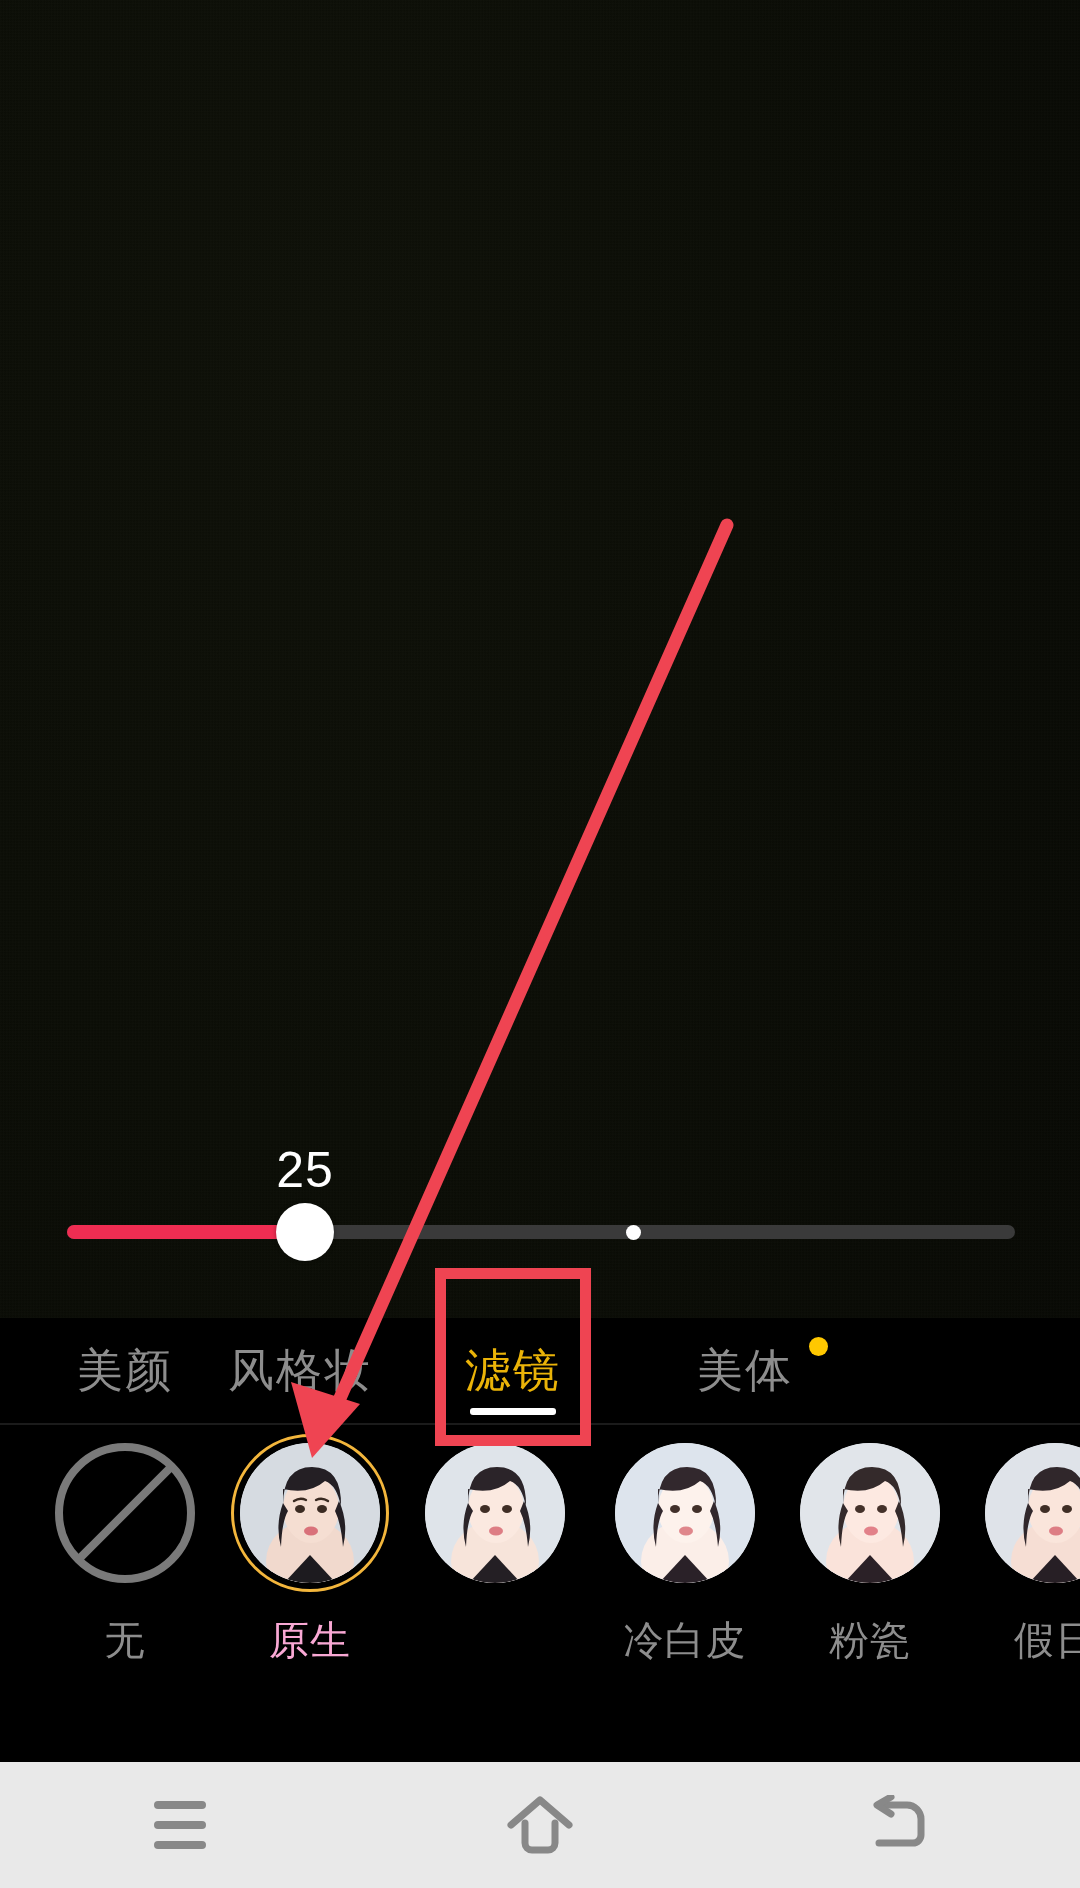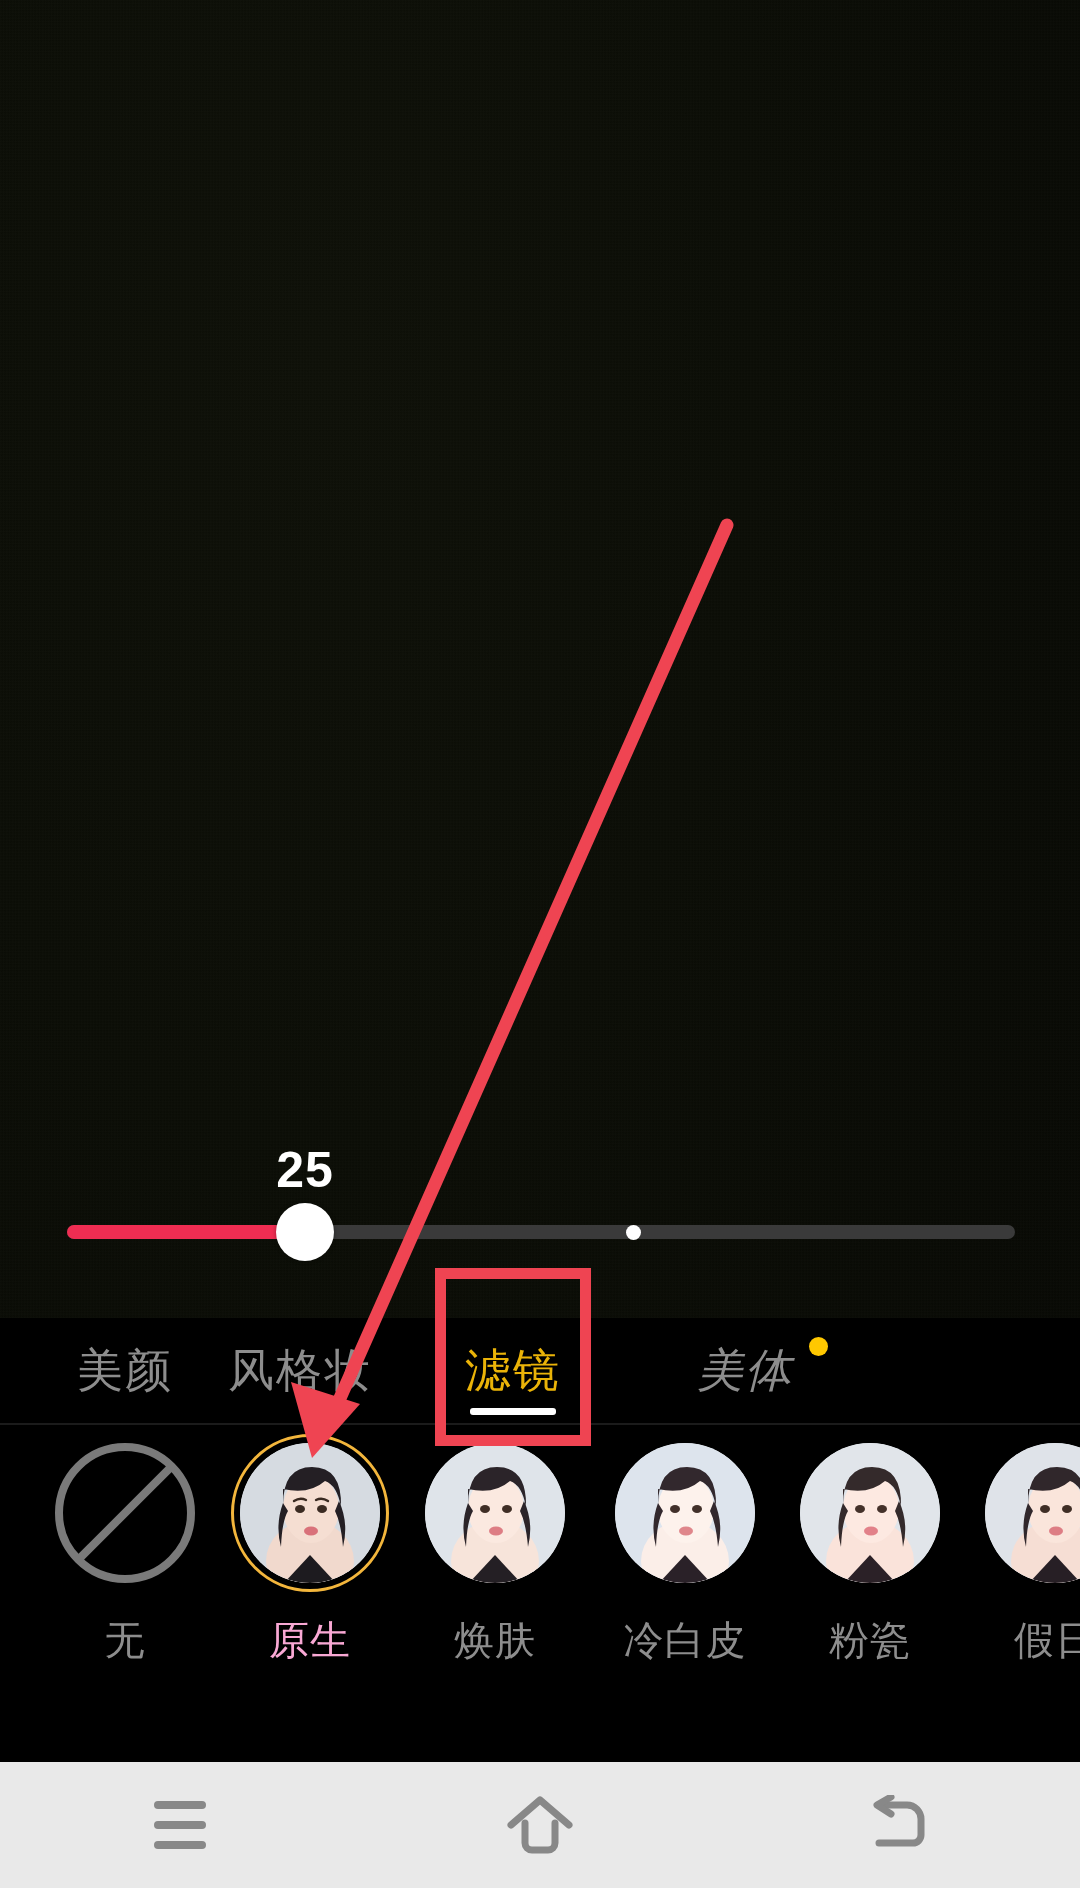--- a/index.html
+++ b/index.html
@@ -42,21 +42,20 @@
     font-size: 50px;
     font-weight: 400;
     letter-spacing: 1px;
     line-height: 1;
   }
   #slider-value-inner{
     position:absolute;
     left: 305px;
     top: 0;
     transform: translateX(-50%);
-    font-weight: bold;
   }
   .slider-track {
     position: absolute;
     left: 67px;
     top: 1225px;
     width: 948px;
     height: 14px;
     border-radius: 7px;
     background: #3a3a3a;
   }
@@ -275,21 +274,21 @@
 
   <div class="tab" style="left:155px;width:290px;">
     <span class="tab-label">风格妆</span>
   </div>
 
   <div class="tab active" style="left:435px;width:156px;">
     <span class="tab-label">滤镜</span>
     <span class="tab-underline"></span>
   </div>
 
-  <div class="tab" style="left:620px;width:250px;font-style:italic;">
+  <div class="tab" style="left:620px;width:250px;">
     <span class="tab-label">美体</span>
     <span class="tab-badge" style="right:42px;top:19px;"></span>
   </div>
 
 </div>
 <div id="tabbar-divider"></div>
 
 <div id="filter-strip">
 
   <div class="filter-item" style="left:125px;">
@@ -345,21 +344,20 @@
             <path d="M43 62 q0 -38 29 -38 q30 0 29 40 q-4 -22 -16 -26 q-16 14 -42 8 z" fill="#2b2429"></path>
             <path d="M99 58 q10 22 4 46 q-2 -24 -8 -36 z" fill="#2b2429"></path>
             <path d="M43 60 q-8 22 -2 44 q1 -26 7 -36 z" fill="#2b2429"></path>
             <ellipse cx="60" cy="66" rx="5" ry="4" fill="#3f2e26"></ellipse>
             <ellipse cx="82" cy="66" rx="5" ry="4" fill="#3f2e26"></ellipse>
             <ellipse cx="71" cy="88" rx="7" ry="4.5" fill="#dd7d84"></ellipse>
           </g>
         </svg>
       </div>
     </div>
-    <div class="filter-name">焕肤</div>
   </div>
 
   <div class="filter-item" style="left:870px;">
     <div class="thumb-wrap">
       <div class="thumb">
         <svg viewBox="0 0 140 140" width="140" height="140" aria-hidden="true">
           <defs>
               <clipPath id="c4">
                 <circle cx="70" cy="70" r="70"></circle>
               </clipPath>

